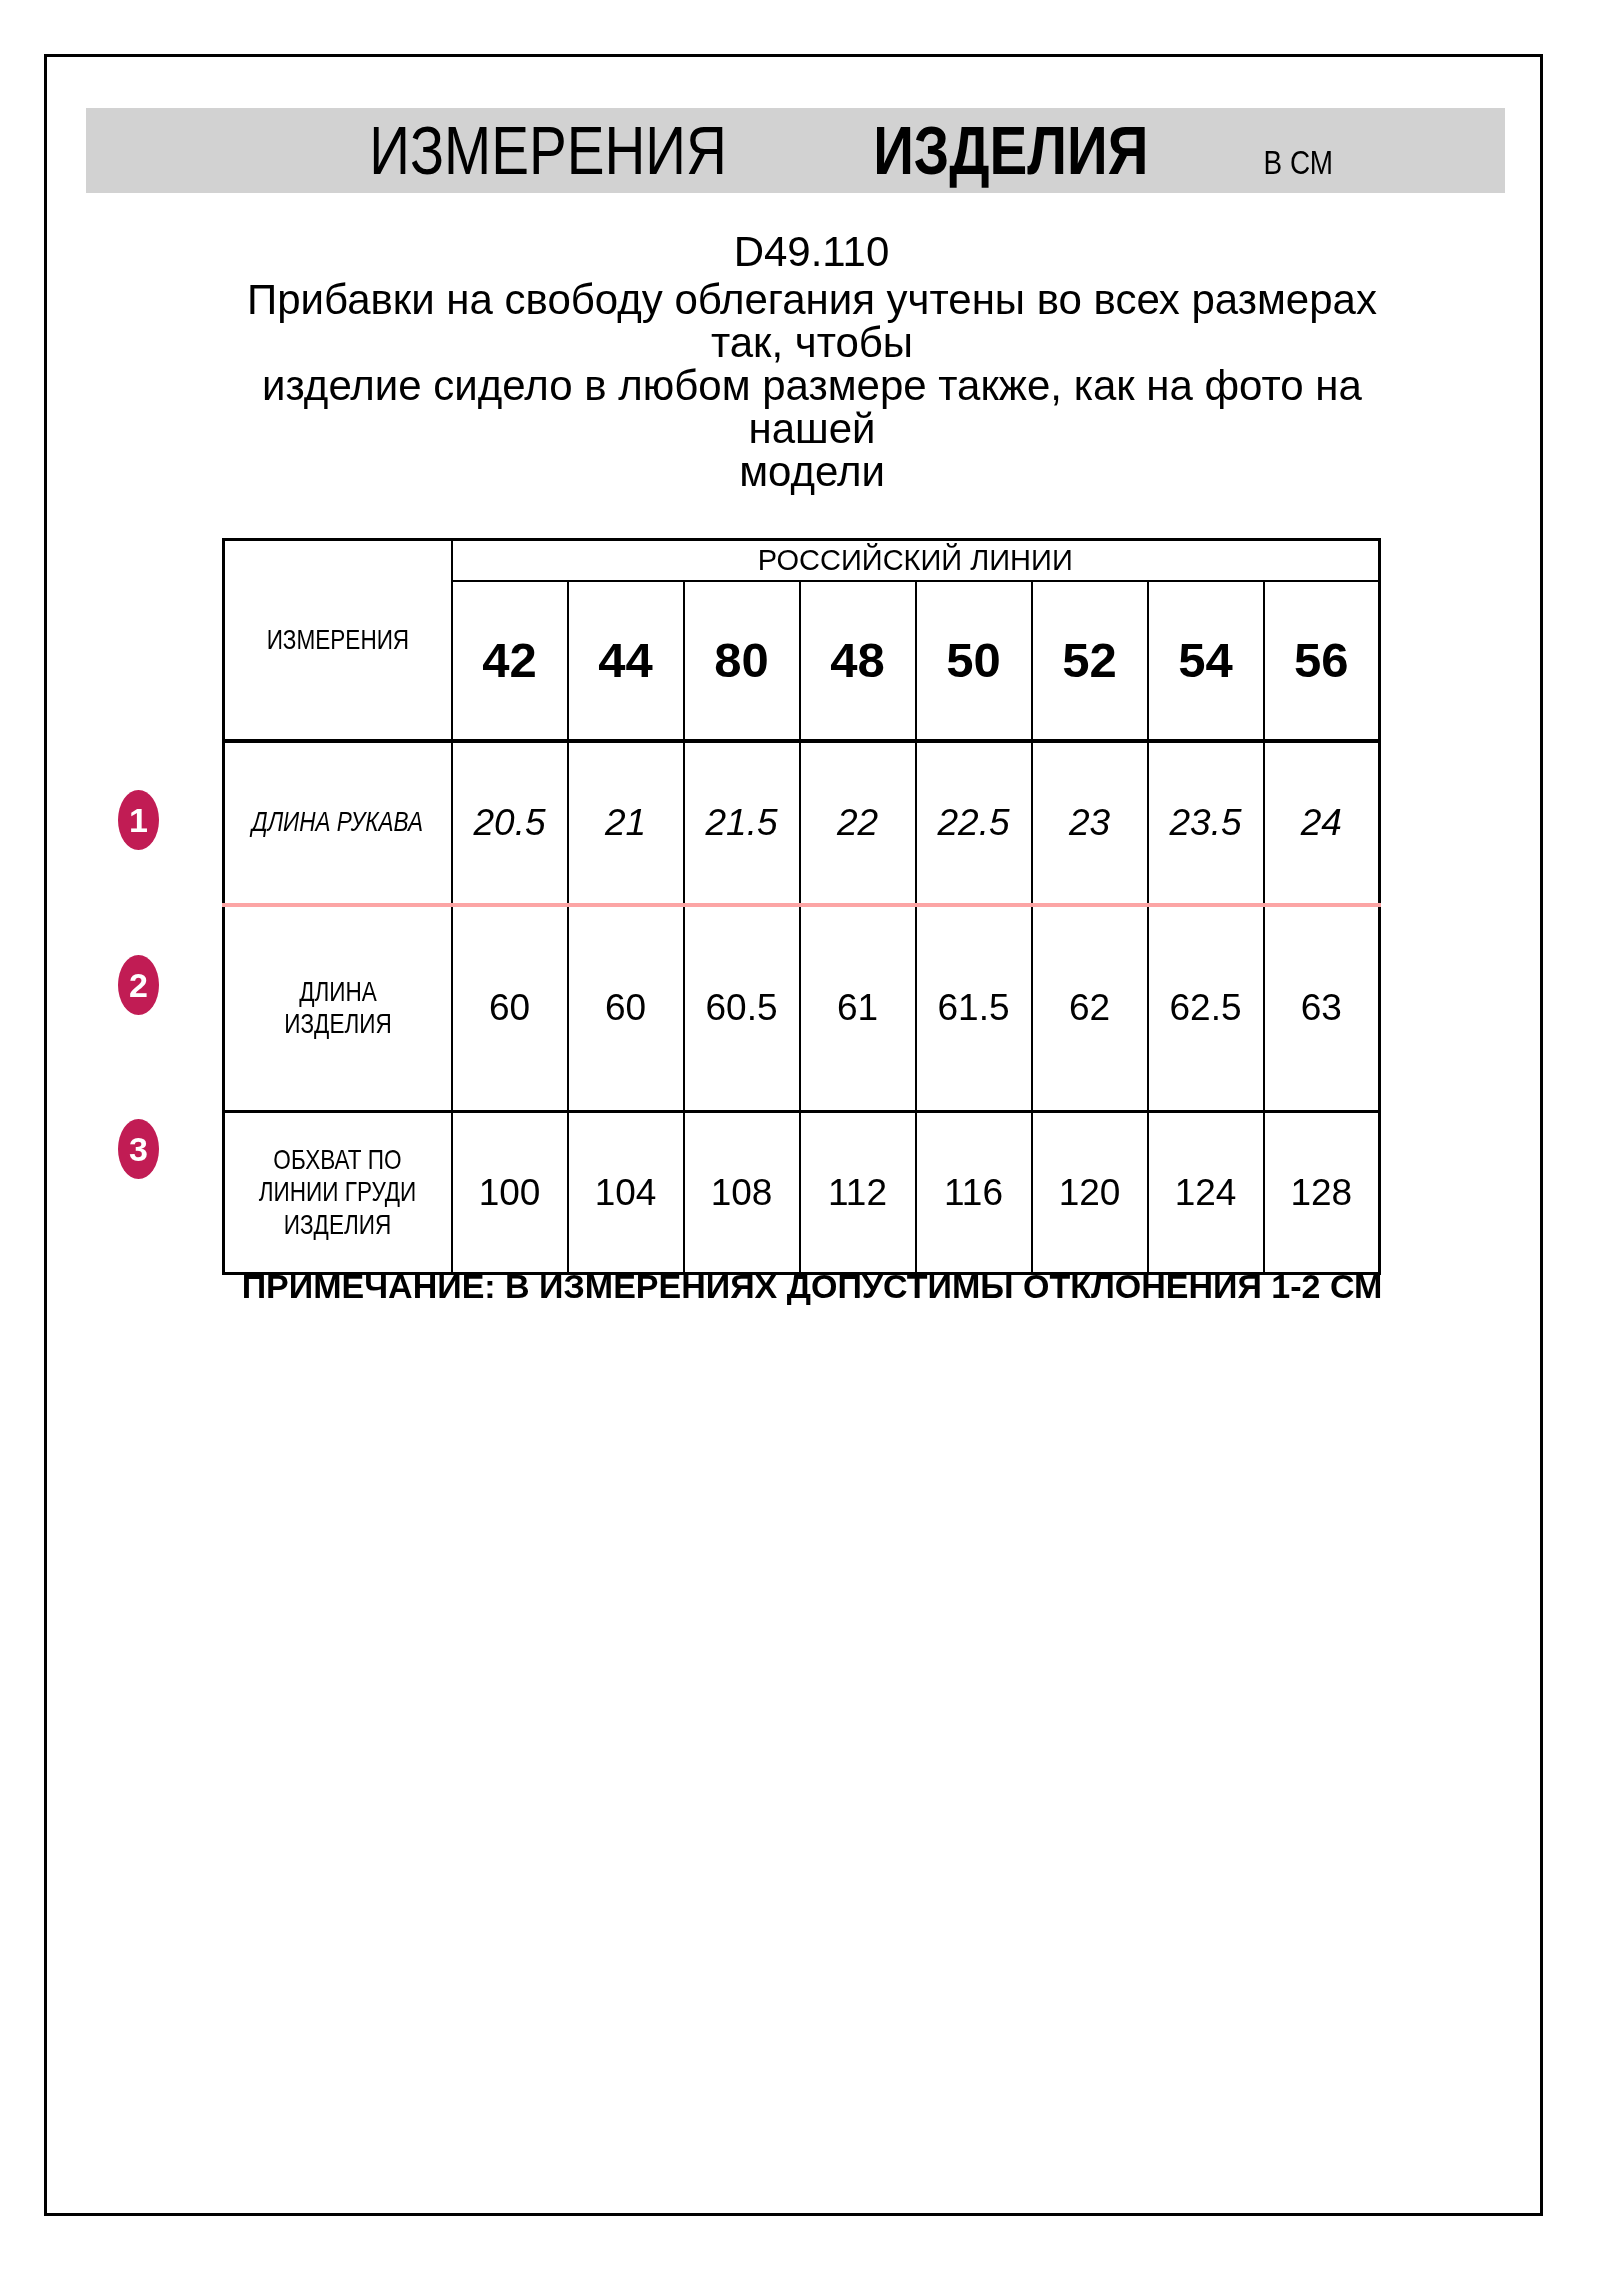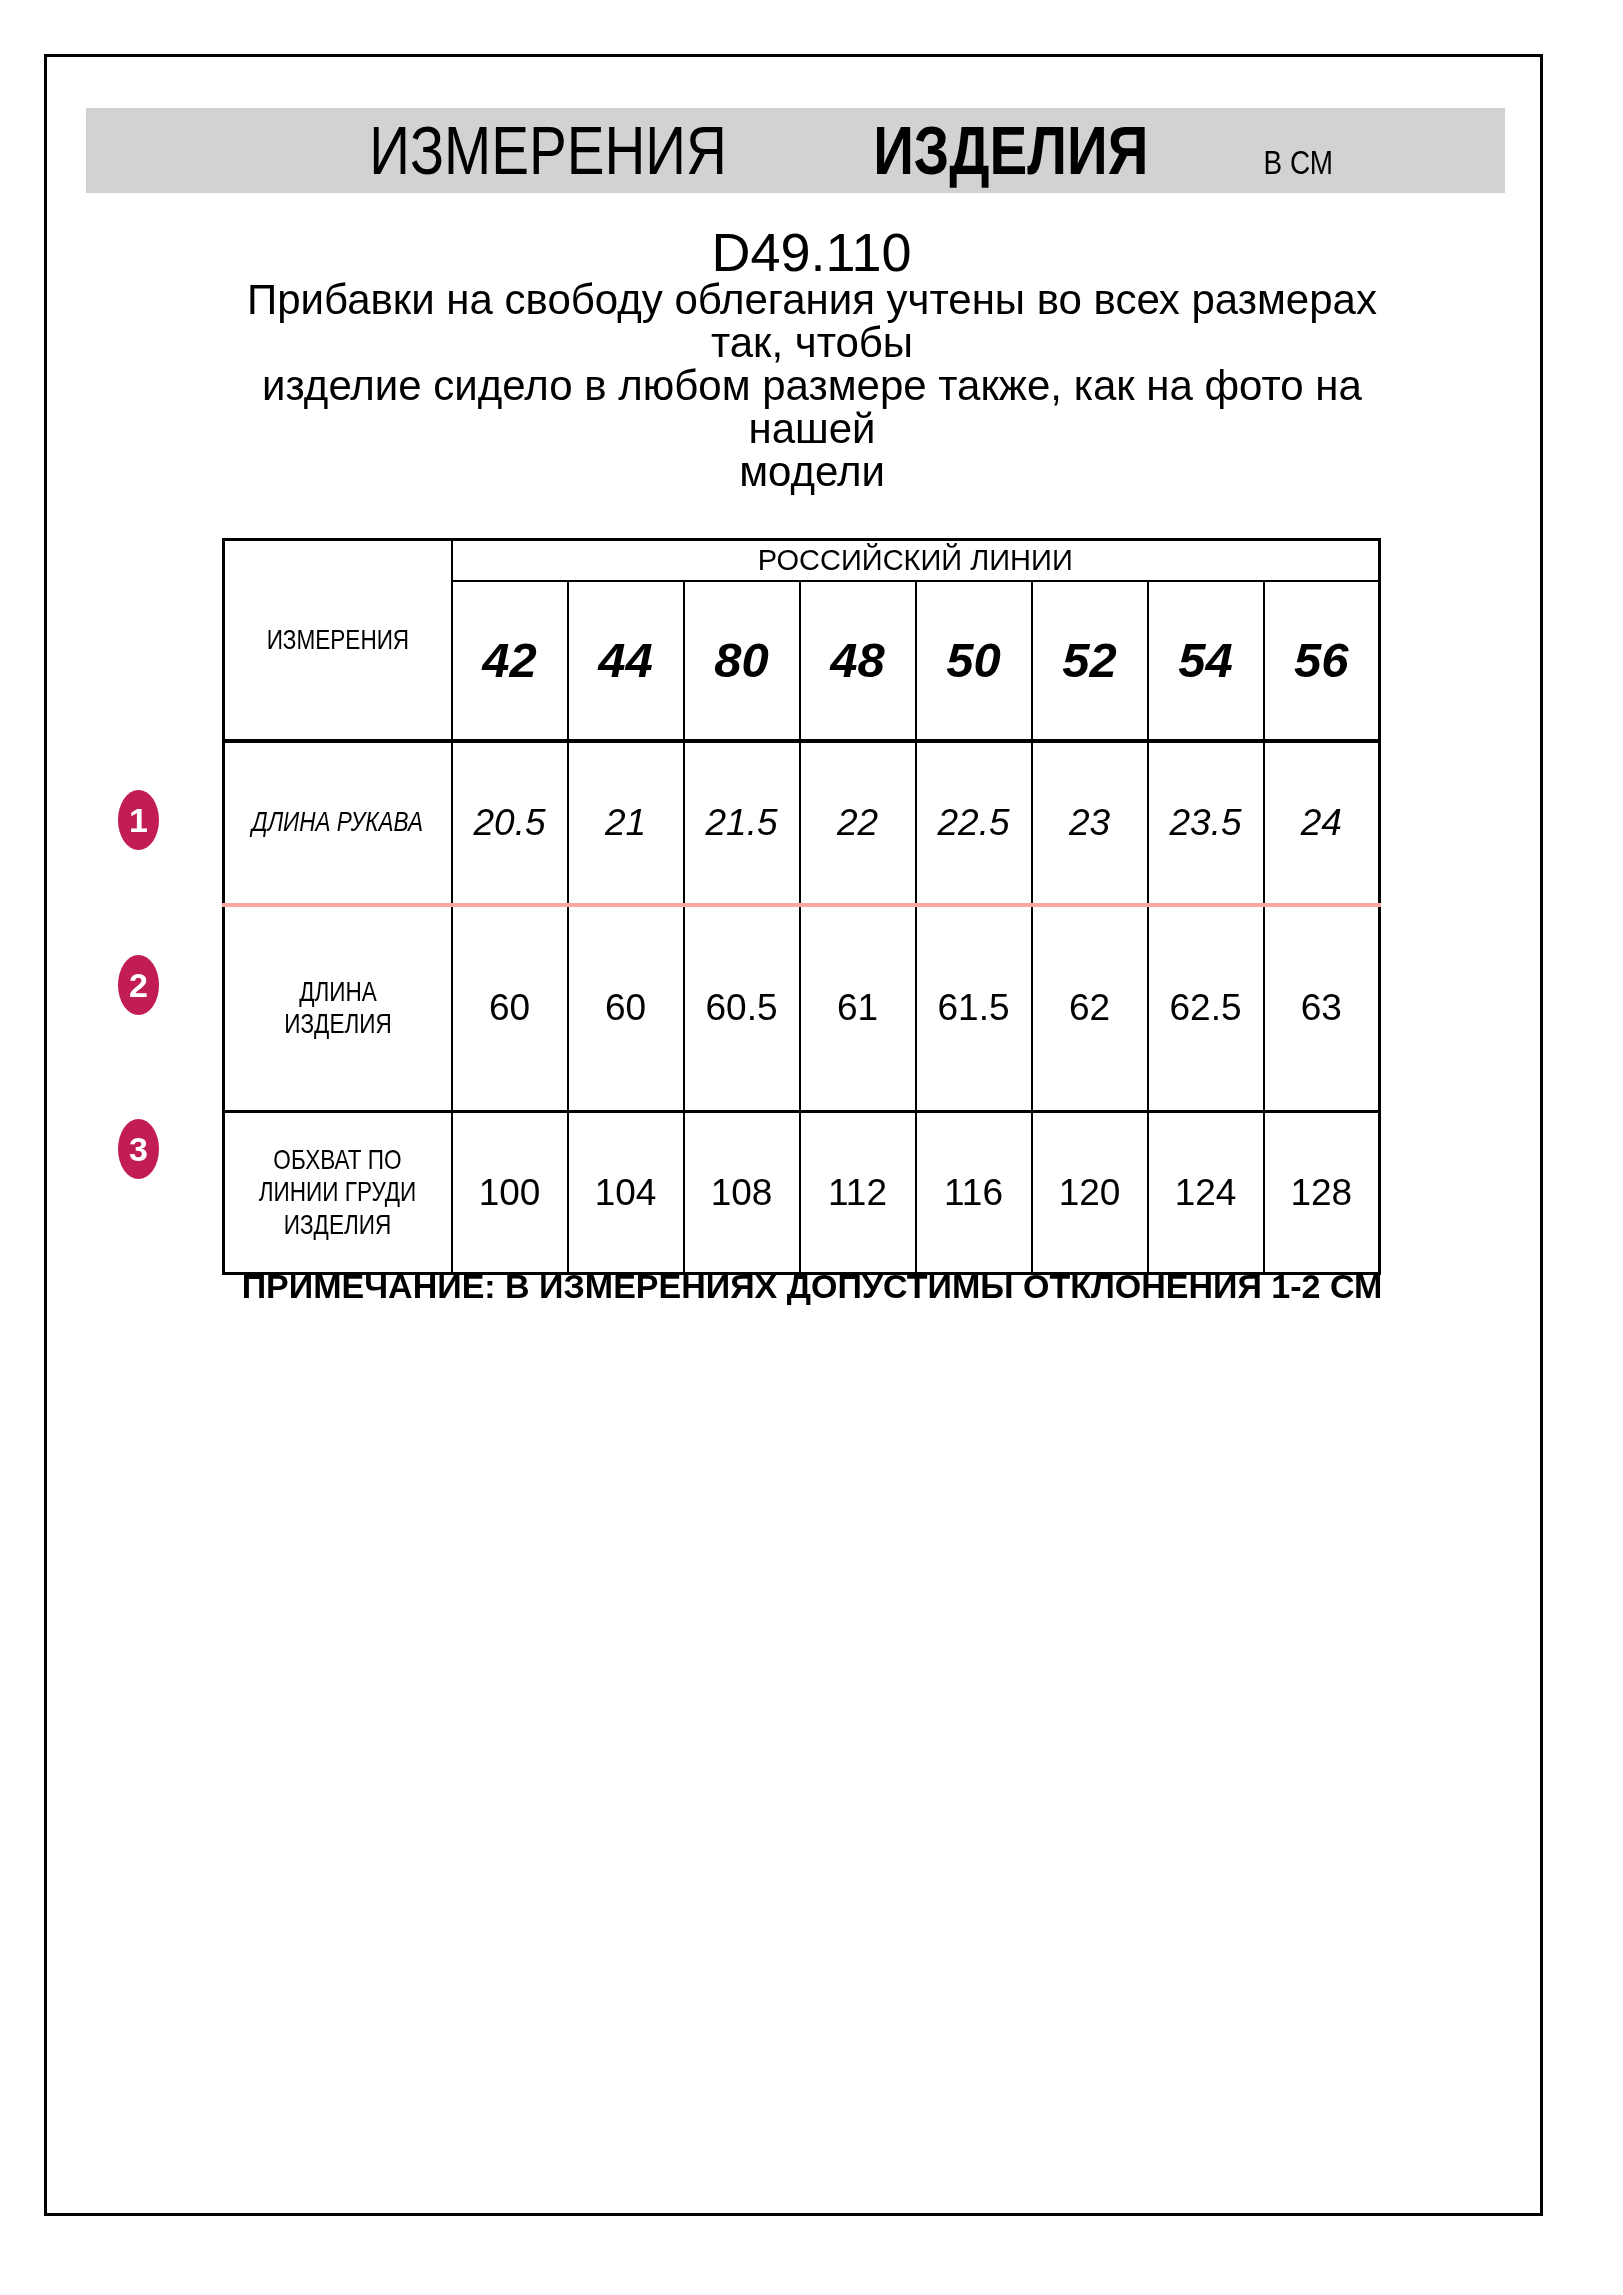--- a/index.html
+++ b/index.html
@@ -9,32 +9,32 @@
 
   
   .titlebar{position:absolute;left:86px;top:108px;width:1419px;height:85px;background:#D2D2D2;
     display:flex;justify-content:center;align-items:baseline;gap:77px;padding-left:79px;box-sizing:border-box;}
   .t-big{font-size:69px;line-height:85px;white-space:nowrap;}
   .t-bold{font-weight:bold;}
   .t-unit{font-size:34px;white-space:nowrap;}
   .cond{display:inline-block;transform:scaleX(0.82);transform-origin:50% 50%;}
 
   
-  .code{position:absolute;left:0;top:229px;width:1623px;text-align:center;font-size:54px;line-height:46px;}
+  .code{position:absolute;left:0;top:229px;width:1623px;text-align:center;font-size:42px;line-height:46px;}
   .desc{position:absolute;left:236px;top:278px;width:1152px;text-align:center;font-size:42px;line-height:43px;white-space:pre-line;}
 
   
   table.sizetable{position:absolute;left:222px;top:538px;width:1154px;border-collapse:collapse;table-layout:fixed;
     border:3.3px solid #000;}
   table.sizetable td{border:2px solid #000;text-align:center;vertical-align:middle;padding:0;}
   tr.hdr{height:41px;}
   tr.hdr td{font-size:29px;}
   td.szhead{border-bottom:4.6px solid #000;}
   tr.sizes{height:160px;}
-  tr.sizes td{font-weight:bold;font-size:49px;border-bottom:4.6px solid #000;font-style:italic;}
+  tr.sizes td{font-weight:bold;font-size:49px;border-bottom:4.6px solid #000;}
   tr.r1{height:164px;}
   tr.r1 td{border-top:4.6px solid #000;border-bottom:4px solid #fca5a5;font-style:italic;}
   tr.r2{height:207px;}
   tr.r2 td{border-bottom:3.9px solid #000;}
   tr.r3{height:162px;}
   .cell-label{font-size:27.5px;line-height:1.18;}
   .lbl-nowrap{white-space:nowrap;}
   .lbl-w2{max-width:144px;}
   .lbl-w3{max-width:209px;}
   td.val{font-size:37px;}

